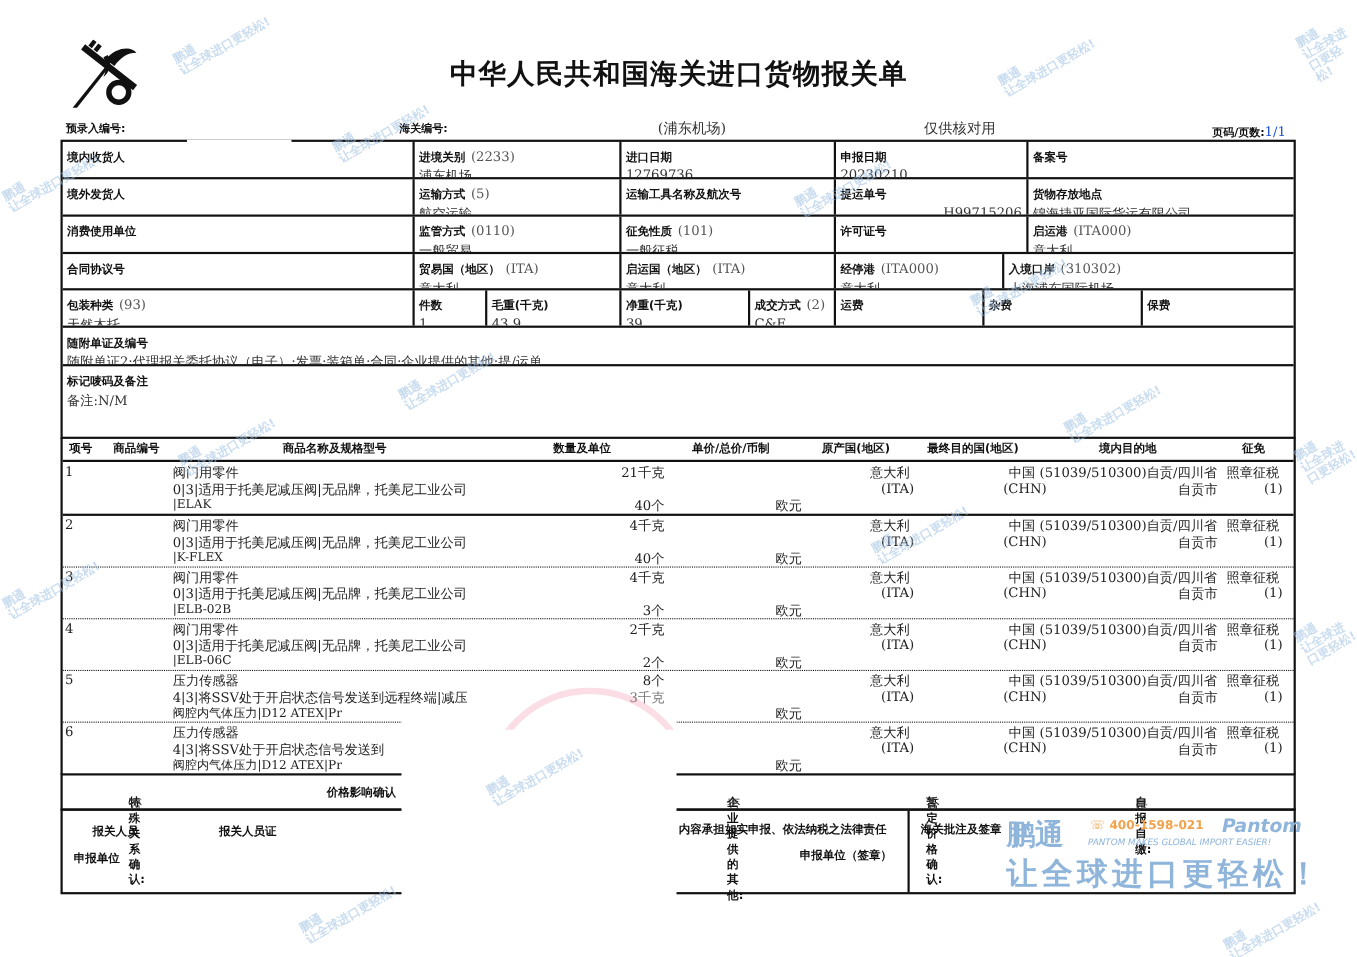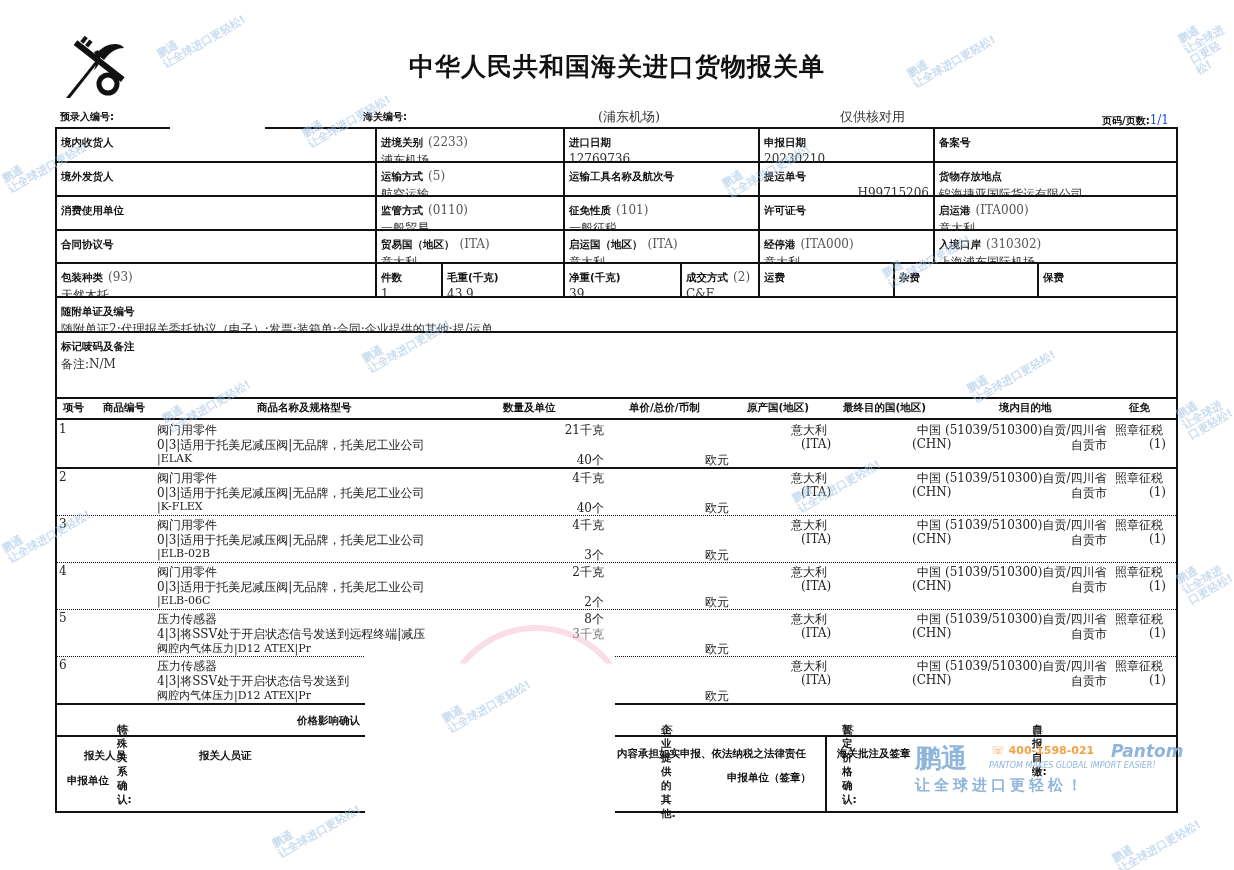--- a/index.html
+++ b/index.html
@@ -78,21 +78,21 @@
     <div class="cell" style="width:320px;"><span class="lbl">消费使用单位</span></div>
     <div class="cell" style="width:188px;"><span class="lbl">监管方式</span> <span class="code">(0110)</span><span class="val">一般贸易</span></div>
     <div class="cell" style="width:195px;"><span class="lbl">征免性质</span> <span class="code">(101)</span><span class="val">一般征税</span></div>
     <div class="cell" style="width:175px;"><span class="lbl">许可证号</span></div>
     <div class="cell" style="flex:1;"><span class="lbl">启运港</span> <span class="code">(ITA000)</span><span class="val">意大利</span></div>
   </div>
   <div class="row" style="height:33px;">
     <div class="cell" style="width:320px;"><span class="lbl">合同协议号</span></div>
     <div class="cell" style="width:188px;"><span class="lbl">贸易国（地区）</span> <span class="code">(ITA)</span><span class="val">意大利</span></div>
     <div class="cell" style="width:195px;"><span class="lbl">启运国（地区）</span> <span class="code">(ITA)</span><span class="val">意大利</span></div>
-    <div class="cell" style="width:175px;"><span class="lbl">经停港</span> <span class="code">(ITA000)</span><span class="val">意大利</span></div>
+    <div class="cell" style="width:153px;"><span class="lbl">经停港</span> <span class="code">(ITA000)</span><span class="val">意大利</span></div>
     <div class="cell" style="flex:1;"><span class="lbl">入境口岸</span> <span class="code">(310302)</span><span class="val">上海浦东国际机场</span></div>
   </div>
   <div class="row" style="height:34px;">
     <div class="cell" style="width:320px;"><span class="lbl">包装种类</span> <span class="code">(93)</span><span class="val">天然木托</span></div>
     <div class="cell" style="width:66px;"><span class="lbl">件数</span><span class="val">1</span></div>
     <div class="cell" style="width:122px;"><span class="lbl">毛重(千克)</span><span class="val">43.9</span></div>
     <div class="cell" style="width:117px;"><span class="lbl">净重(千克)</span><span class="val">39</span></div>
     <div class="cell" style="width:78px;"><span class="lbl">成交方式</span> <span class="code">(2)</span><span class="val">C&amp;F</span></div>
     <div class="cell" style="width:135px;"><span class="lbl">运费</span></div>
     <div class="cell" style="flex:1;"><span class="lbl">杂费</span></div>
@@ -248,21 +248,21 @@
   <span class="abs lbl" style="left:560px;top:10px;">内容承担如实申报、依法纳税之法律责任</span>
   <span class="abs lbl" style="left:670px;top:34px;">申报单位（签章）</span>
   <div class="divv" style="left:768px;"></div>
   <span class="abs lbl" style="left:780px;top:10px;">海关批注及签章</span>
 
   <div class="abs" style="left:858px;top:4px;">
     <span class="pantom-cn" style="font-size:26px;">鹏通</span>
     <span style="position:absolute;left:76px;top:3px;font-family:'DejaVu Sans',sans-serif;font-size:11px;font-weight:bold;color:#f2a24a;white-space:nowrap;">☏ <span>400-1598-021</span></span>
     <span style="position:absolute;left:196px;top:0px;font-family:'DejaVu Sans',sans-serif;font-size:17px;font-weight:bold;font-style:italic;color:#8fb5db;">Pantom</span>
     <span style="position:absolute;left:74px;top:20px;font-family:'DejaVu Sans',sans-serif;font-size:8px;font-weight:normal;font-style:italic;color:#8fb5db;white-space:nowrap;">PANTOM MAKES GLOBAL IMPORT EASIER!</span>
-    <div class="pantom-cn" style="font-size:15px;letter-spacing:4px;white-space:nowrap;text-align:center;">让全球进口更轻松！</div>
+    <div class="pantom-cn" style="font-size:28px;letter-spacing:4px;white-space:nowrap;text-align:center;">让全球进口更轻松！</div>
   </div>
 </div>
 
 <div class="abs redact" style="left:365px;top:645px;width:250px;height:195px;"></div>
 <div class="abs redact" style="left:170px;top:127px;width:95px;height:6px;"></div>
 
 <div class="abs" style="left:440px;top:625px;width:180px;height:180px;border-radius:50%;border:6px solid rgba(240,120,150,.25);clip-path:inset(0 0 80% 0);"></div>
 
 <div class="abs wm" style="left:155px;top:25px;"><span>鹏通</span><br><span>让全球进口更轻松!</span></div>
 <div class="abs wm" style="left:905px;top:45px;"><span>鹏通</span><br><span>让全球进口更轻松!</span></div>

